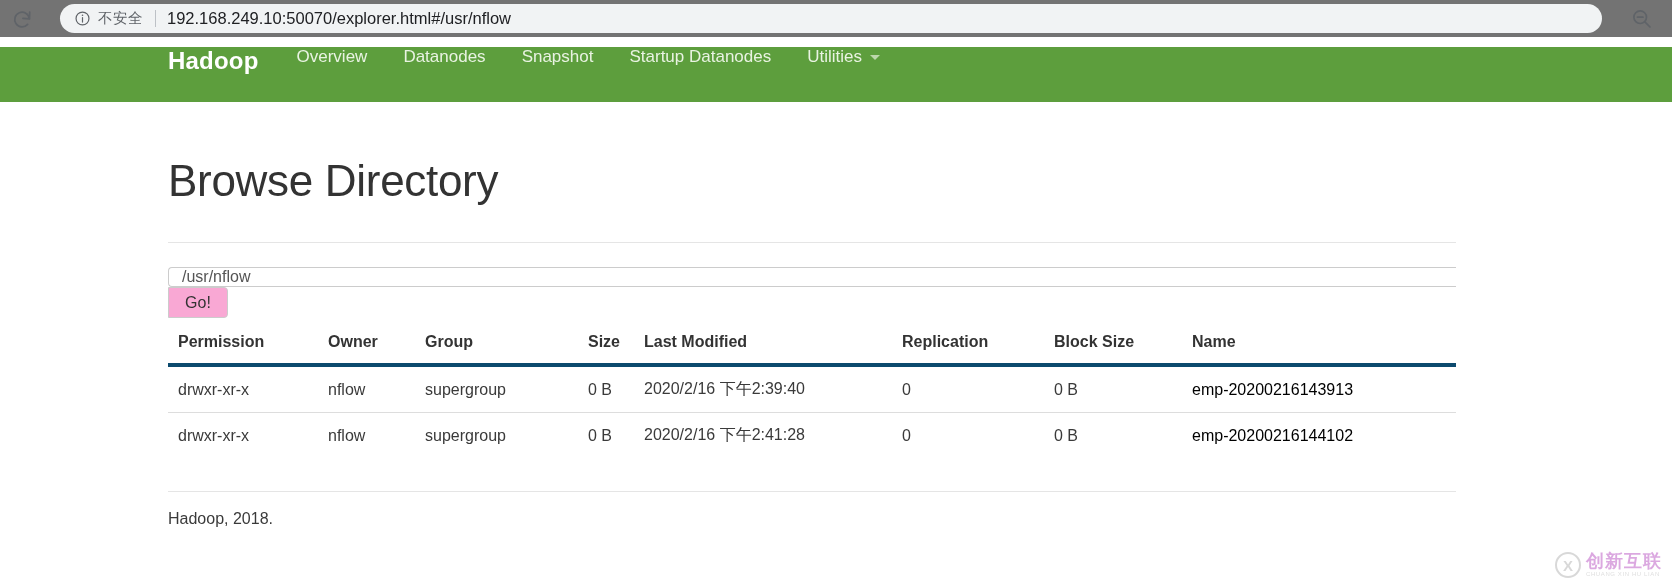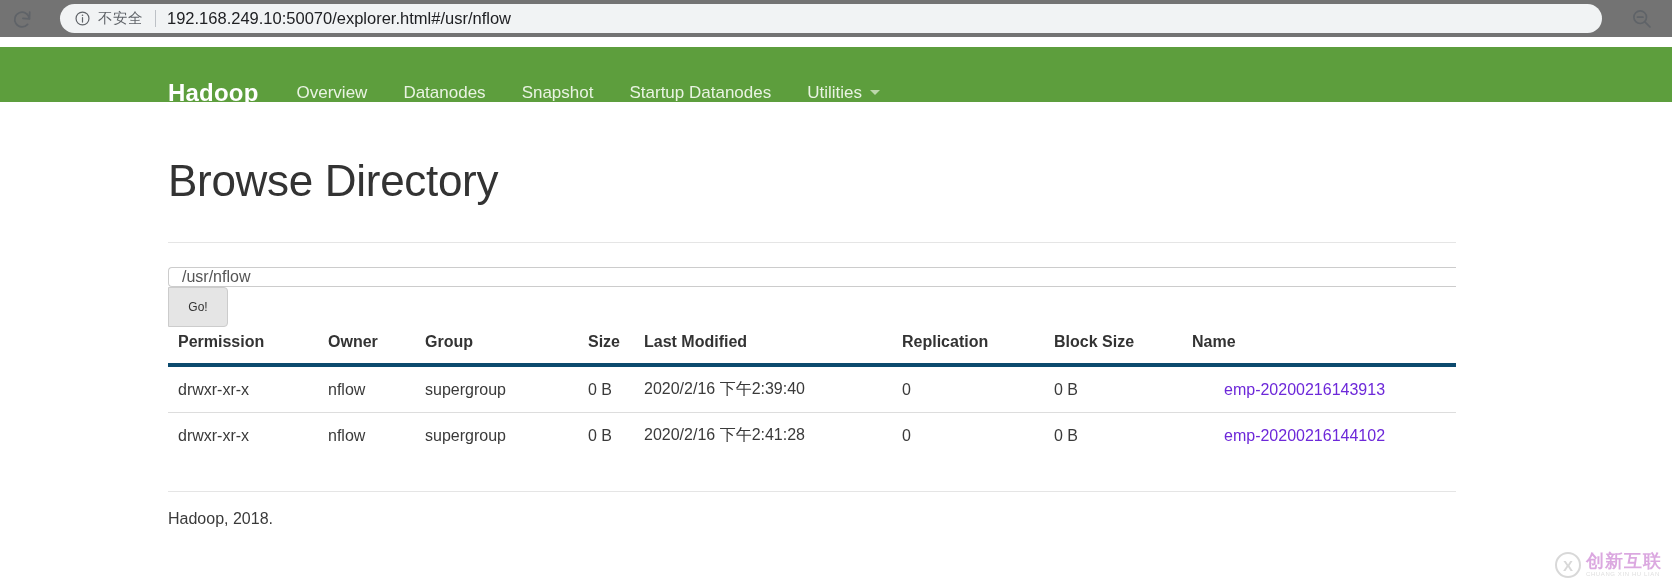--- a/index.html
+++ b/index.html
@@ -73,23 +73,22 @@
   
   #navbar {
     position: absolute;
     left: 0; top: 47px;
     width: 1672px; height: 55px;
     background: #5d9e3d;
   }
   #navbar-inner {
     height: 100%;
     display: flex;
-    align-items: center;
+    align-items: flex-start;
     padding-left: 168px;
-    margin-top: 18px;
   }
   #nav-brand {
     color: #ffffff;
     font-size: 24px;
     font-weight: bold;
     letter-spacing: .2px;
     margin-right: 38px;
     cursor: pointer;
   }
   .nav-item {
@@ -146,25 +145,25 @@
     border-radius: 4px 0 0 4px;
     padding: 0 13px;
     font-size: 16px;
     font-family: "Liberation Sans", sans-serif;
     color: #555555;
     background: #ffffff;
     outline: none;
   }
   #go-button {
     flex: none;
-    width: 60px; height: 40px;
+    width: 60px; height: 31px;
     border: 1px solid #cccccc;
     border-radius: 0 4px 4px 0;
-    background: #e5e5e5;
-    font-size: 12px;
+    background: #f9a8d4;
+    font-size: 16px;
     font-family: "Liberation Sans", sans-serif;
     color: #333333;
     cursor: pointer;
   }
 
   
   #files-table {
     margin-top: 26px;
     width: 1288px;
     border-collapse: collapse;
@@ -188,24 +187,23 @@
   #files-table tbody tr:first-child td { border-top: none; }
   .col-permission { width: 150px; }
   .col-owner      { width: 97px; }
   .col-group      { width: 163px; }
   .col-size       { width: 56px; }
   .col-modified   { width: 258px; }
   .col-replication{ width: 152px; }
   .col-blocksize  { width: 138px; }
   .col-name       { width: auto; }
   .file-link {
-    color: #6d28d9;
+    color: #000000;
     text-decoration: none;
     cursor: pointer;
-    margin-left: 32px;
   }
 
   
   #footer-rule {
     margin-top: 33px;
     border-top: 1px solid #e5e5e5;
     width: 1288px;
   }
   #footer-text {
     margin-top: 18px;

